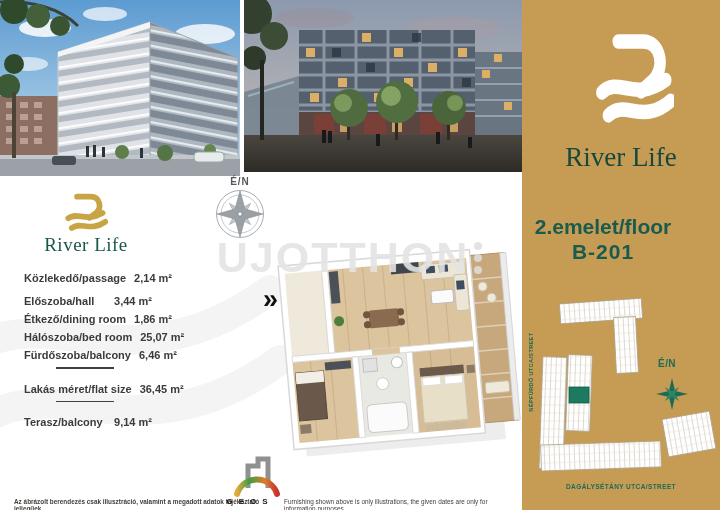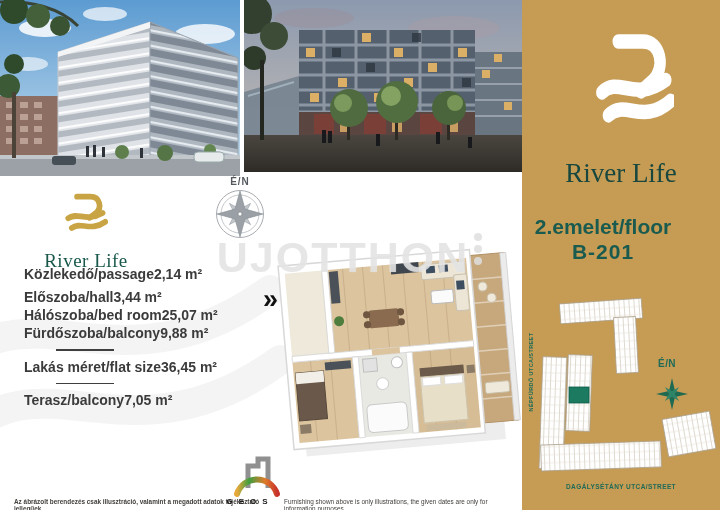--- a/index.html
+++ b/index.html
@@ -2,33 +2,33 @@
 <html><head>
 <meta charset="utf-8">
 <style>
   * { margin:0; padding:0; box-sizing:border-box; }
   html,body { background:#888; }
   .page {
     position:relative; width:720px; height:510px; background:#ffffff;
     overflow:hidden; font-family:"Liberation Sans", sans-serif; margin:0 auto;
   }
   .abs { position:absolute; }
-  .brand-serif { font-family:"Liberation Serif", serif; color:#17584B;margin-top:16px; }
+  .brand-serif { font-family:"Liberation Serif", serif; color:#17584B; }
 
   
   .area-table { position:absolute; left:24px; top:262px; width:128px; }
-  .arow { display:flex; justify-content:space-between; align-items:flex-start;
-          height:18px; font-size:14px; font-weight:bold; color:#3b3b3b; }
+  .arow { display:flex; justify-content:space-between; align-items:flex-end;
+          height:18px; font-size:11px; font-weight:bold; color:#3b3b3b;gap:8px; }
   .arow.first { margin-top:4px; margin-bottom:5px; }
   .arow .lbl { white-space:nowrap; }
   .arow .val { white-space:nowrap; }
   .adiv { height:1.5px; background:#3f3f3f; width:58px; margin:6px 0 8px 32px; }
 
   .wm { position:absolute; left:178px; top:233px; width:348px; z-index:30;
-        display:flex; justify-content:center;
+        display:flex; align-items:center; justify-content:center;
         font-size:43px; font-weight:bold; letter-spacing:2px;
         color:rgba(222,222,222,0.75); text-shadow:0 0 1px rgba(255,255,255,.6);
         pointer-events:none; }
   .wm-dots { display:inline-flex; flex-direction:column; gap:4px; margin:0 5px; }
   .wm-dots span { width:8px; height:8px; border-radius:50%;
                   background:rgba(222,222,222,0.85); }
 
   .sidebar { position:absolute; left:522px; top:0; width:198px; height:510px;
              background:#C69B53; }
   .sb-floor { position:absolute; width:162px; text-align:center;
@@ -252,36 +252,40 @@
   <div class="area-table">
     <div class="arow first">
       <span class="lbl">Közlekedő/passage</span>
       <span class="val">2,14 m²</span>
       </div>
     <div class="arow">
       <span class="lbl">Előszoba/hall</span>
       <span class="val">3,44 m²</span>
       </div>
     <div class="arow">
+      <span class="lbl">Étkező/dining room</span>
+      <span class="val">1,86 m²</span>
+      </div>
+    <div class="arow">
       <span class="lbl">Hálószoba/bed room</span>
       <span class="val">25,07 m²</span>
       </div>
     <div class="arow">
       <span class="lbl">Fürdőszoba/balcony</span>
-      <span class="val">9,88 m²</span>
+      <span class="val">6,46 m²</span>
       </div>
     <div class="adiv"></div>
     <div class="arow">
       <span class="lbl">Lakás méret/flat size</span>
       <span class="val">36,45 m²</span>
       </div>
     <div class="adiv"></div>
     <div class="arow">
       <span class="lbl">Terasz/balcony</span>
-      <span class="val">7,05 m²</span>
+      <span class="val">9,14 m²</span>
       </div>
   </div>
 
   <div class="chevrons">»</div>
 
   <svg class="floorplan" viewBox="0 0 240 200">
     <rect x="18" y="16" width="200" height="180" fill="#000" opacity="0.07"></rect>
 
     <rect x="196" y="10" width="36" height="168" fill="#C7A87D" stroke="#b29065" stroke-width="1"></rect>
     <g stroke="rgba(255,255,255,0.45)" stroke-width="1.5">

